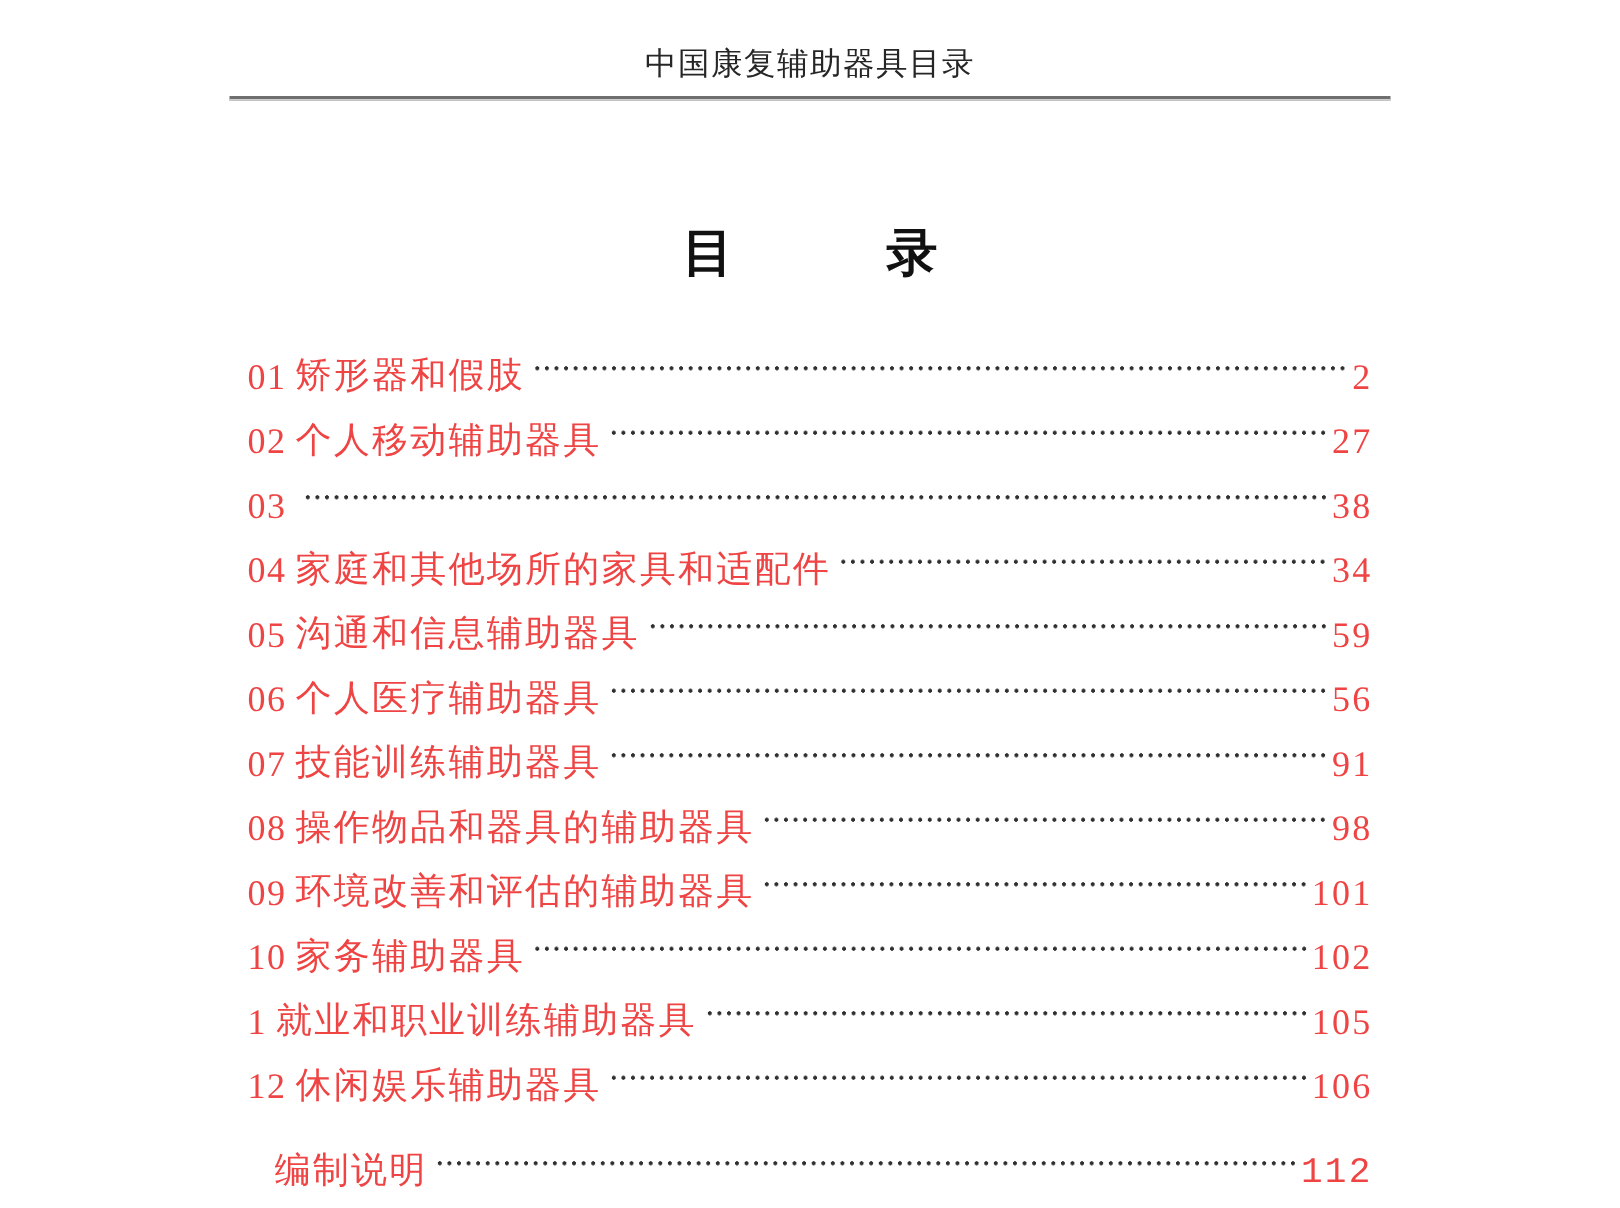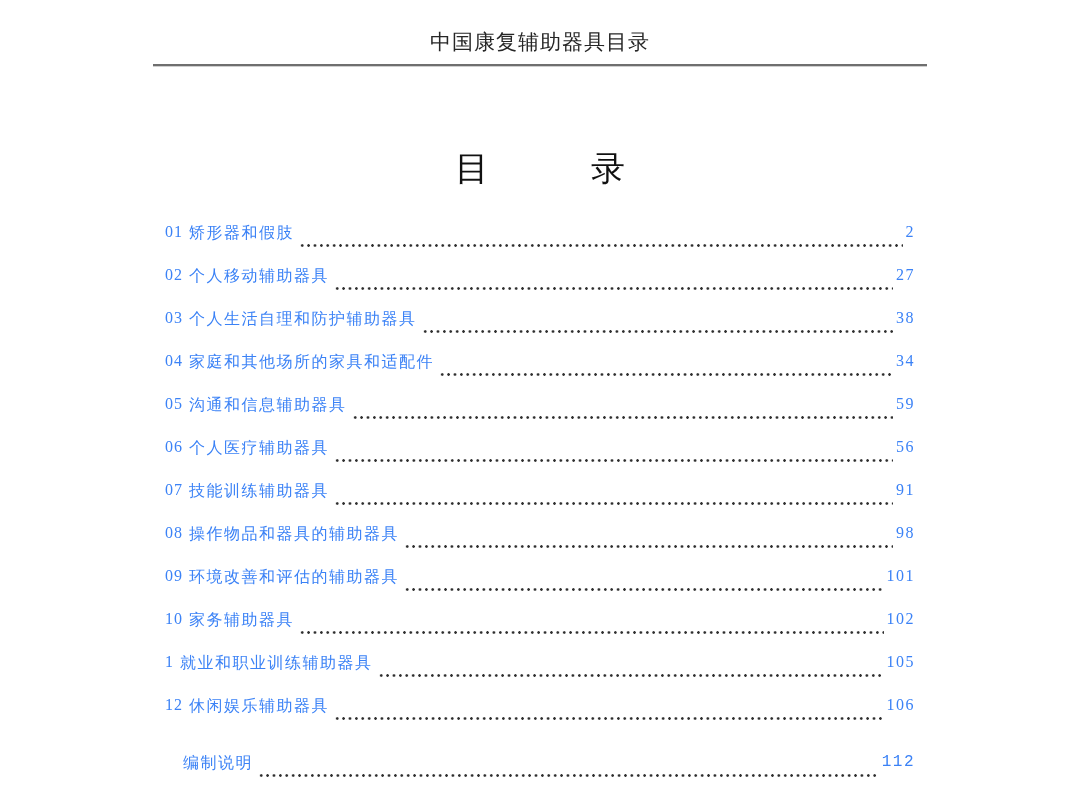--- a/index.html
+++ b/index.html
@@ -36,36 +36,36 @@
     background: #6f6f6f;
     border-bottom: 1px solid #cfcfcf;
   }
   .toc-title {
     position: absolute;
     top: 146px;
     left: 0;
     width: 100%;
     text-align: center;
     font-size: 34px;
-    font-weight: normal;
+    font-weight: bold;
     color: #111111;
     white-space: nowrap;
   }
   .toc-list {
     position: absolute;
     left: 165px;
     top: 223px;
     width: 750px;
   }
   .toc-row {
     display: flex;
-    align-items: flex-start;
+    align-items: flex-end;
     height: 43px;
-    font-size: 16px;
-    color: #3b82f6;
+    font-size: 24px;
+    color: #ef4444;
     white-space: nowrap;
   }
   .toc-row .num {
     letter-spacing: 1px;
     margin-right: 6px;
   }
   .toc-row .title {
     letter-spacing: 1.5px;
   }
   .leader {
@@ -110,21 +110,20 @@
 
     <div class="toc-row">
       <span class="num">02</span>
       <span class="title">个人移动辅助器具</span>
       <span class="leader"></span>
       <span class="pagenum">27</span>
     </div>
 
     <div class="toc-row">
       <span class="num">03</span>
-      <span class="title">个人生活自理和防护辅助器具</span>
       <span class="leader"></span>
       <span class="pagenum">38</span>
     </div>
 
     <div class="toc-row">
       <span class="num">04</span>
       <span class="title">家庭和其他场所的家具和适配件</span>
       <span class="leader"></span>
       <span class="pagenum">34</span>
     </div>

